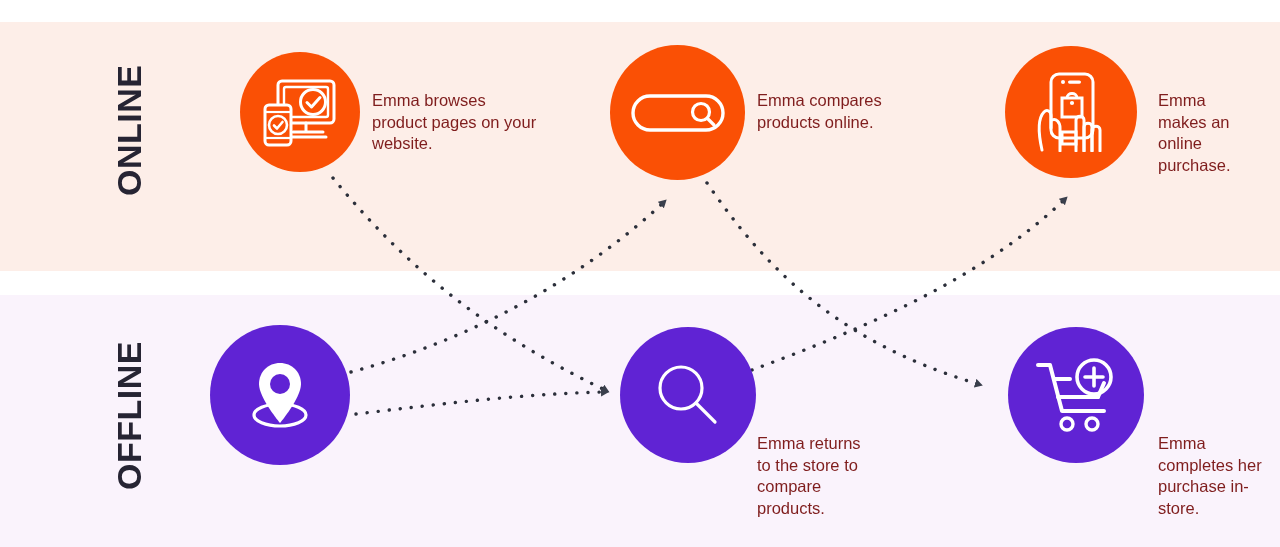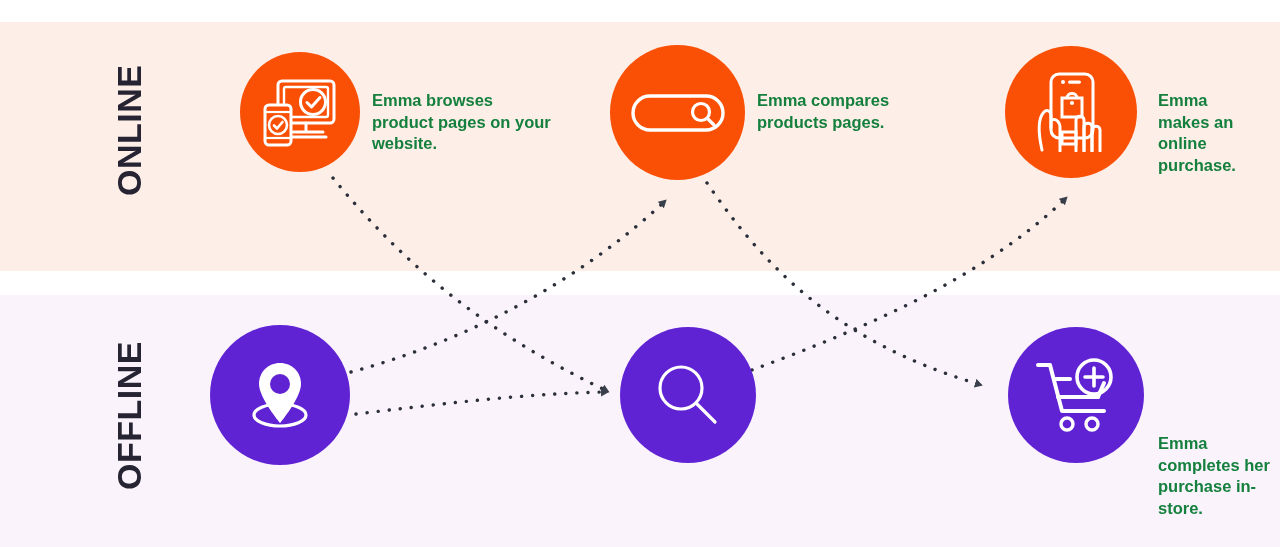--- a/index.html
+++ b/index.html
@@ -66,23 +66,22 @@
     display: flex;
     align-items: center;
     justify-content: center;
   }
   .circle.online { background: #fa5005; }
   .circle.offline { background: #6023d4; }
   .caption {
     position: absolute;
     font-size: 16.5px;
     line-height: 21.5px;
-    color: #15803d;
+    color: #7f1d1d;
     white-space: pre-line;
-    font-weight: bold;
   }
   svg.glyph { display: block; }
 </style>
 </head>
 <body>
 
 <div id="stage">
 
   <div class="band" id="band-online"></div>
   <div class="band" id="band-offline"></div>
@@ -132,21 +131,21 @@
   <div class="node" style="left:610px; top:45px; width:135px; height:135px;">
     <div class="circle online" style="left:0; top:0; width:135px; height:135px;">
       <svg class="glyph" width="94" height="38" viewBox="0 0 94 38">
         <rect x="2" y="2" width="90" height="34" rx="17" fill="none" stroke="#fff" stroke-width="3.4"></rect>
         <circle cx="70" cy="18" r="8.5" fill="none" stroke="#fff" stroke-width="3.2"></circle>
         <line x1="76.5" y1="24.5" x2="83" y2="31" stroke="#fff" stroke-width="3.2" stroke-linecap="round"></line>
       </svg>
     </div>
   </div>
   <div class="caption" style="left:757px; top:90px; width:185px;">Emma compares
-products pages.</div>
+products online.</div>
 
   <div class="node" style="left:1005px; top:46px; width:132px; height:132px;">
     <div class="circle online" style="left:0; top:0; width:132px; height:132px;">
       <svg class="glyph" width="78" height="80" viewBox="0 0 78 80">
         <rect x="19" y="2" width="42" height="64" rx="8" fill="none" stroke="#fff" stroke-width="3"></rect>
         <circle cx="31" cy="10" r="2" fill="#fff"></circle>
         <rect x="36" y="8.5" width="13" height="3.2" rx="1.6" fill="#fff"></rect>
         <path d="M30 26 L50 26 L50 45 L30 45 Z" fill="none" stroke="#fff" stroke-width="3"></path>
         <path d="M35 26 C35 20 45 20 45 26" fill="none" stroke="#fff" stroke-width="2.8"></path>
         <circle cx="40" cy="31" r="2.1" fill="#fff"></circle>
@@ -175,20 +174,24 @@
   </div>
 
   <div class="node" style="left:620px; top:327px; width:136px; height:136px;">
     <div class="circle offline" style="left:0; top:0; width:136px; height:136px;">
       <svg class="glyph" width="66" height="66" viewBox="0 0 66 66">
         <circle cx="26" cy="26" r="21" fill="none" stroke="#fff" stroke-width="3.2"></circle>
         <line x1="41" y1="41" x2="60" y2="60" stroke="#fff" stroke-width="3.2" stroke-linecap="round"></line>
       </svg>
     </div>
   </div>
+  <div class="caption" style="left:757px; top:433px; width:170px;">Emma returns
+to the store to
+compare
+products.</div>
 
   <div class="node" style="left:1008px; top:327px; width:136px; height:136px;">
     <div class="circle offline" style="left:0; top:0; width:136px; height:136px;">
       <svg class="glyph" width="84" height="76" viewBox="0 0 84 76">
         <path d="M4 8 L16 8 L28 54 L70 54" fill="none" stroke="#fff" stroke-width="4" stroke-linecap="round" stroke-linejoin="round"></path>
         <path d="M20 22 L36 22 M24 40 L64 40" fill="none" stroke="#fff" stroke-width="4" stroke-linecap="round"></path>
         <path d="M64 40 L70 26" fill="none" stroke="#fff" stroke-width="4" stroke-linecap="round"></path>
         <circle cx="33" cy="67" r="6" fill="none" stroke="#fff" stroke-width="3.4"></circle>
         <circle cx="58" cy="67" r="6" fill="none" stroke="#fff" stroke-width="3.4"></circle>
         <circle cx="60" cy="20" r="17" fill="none" stroke="#fff" stroke-width="3.6"></circle>

